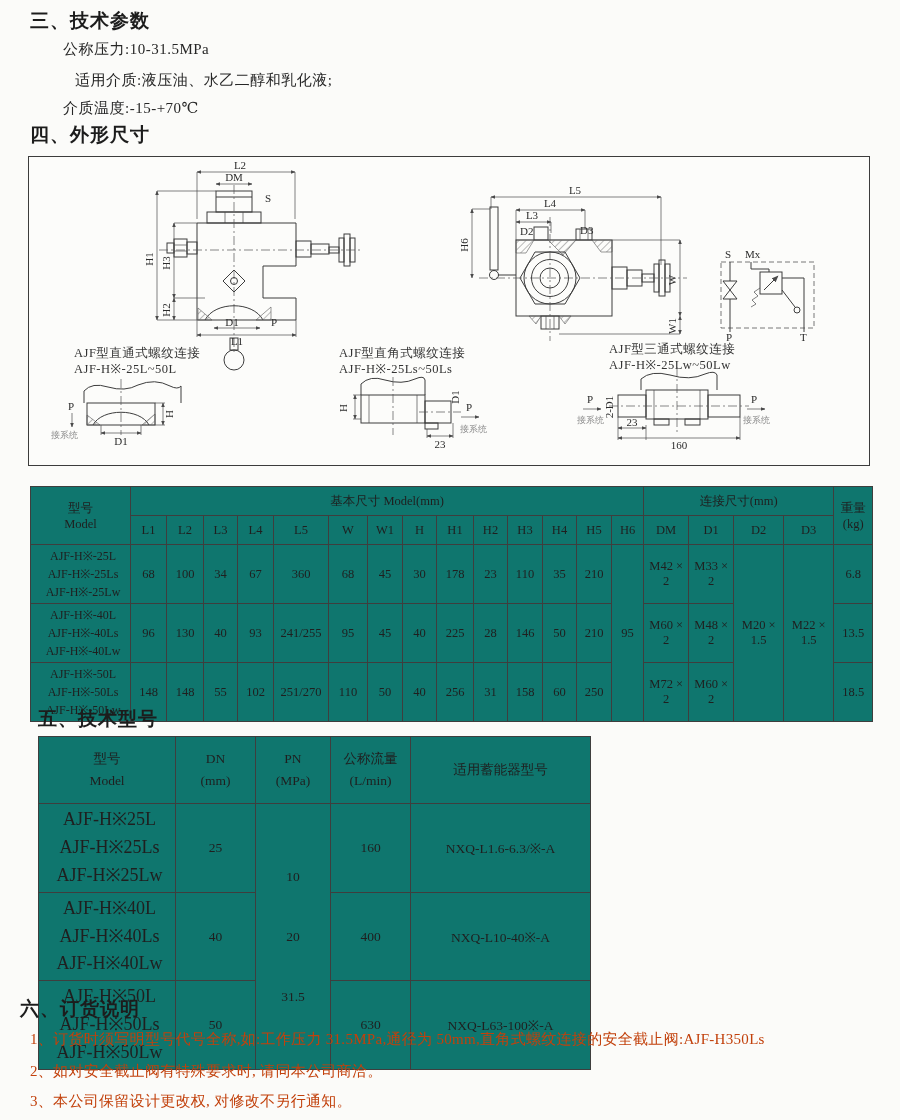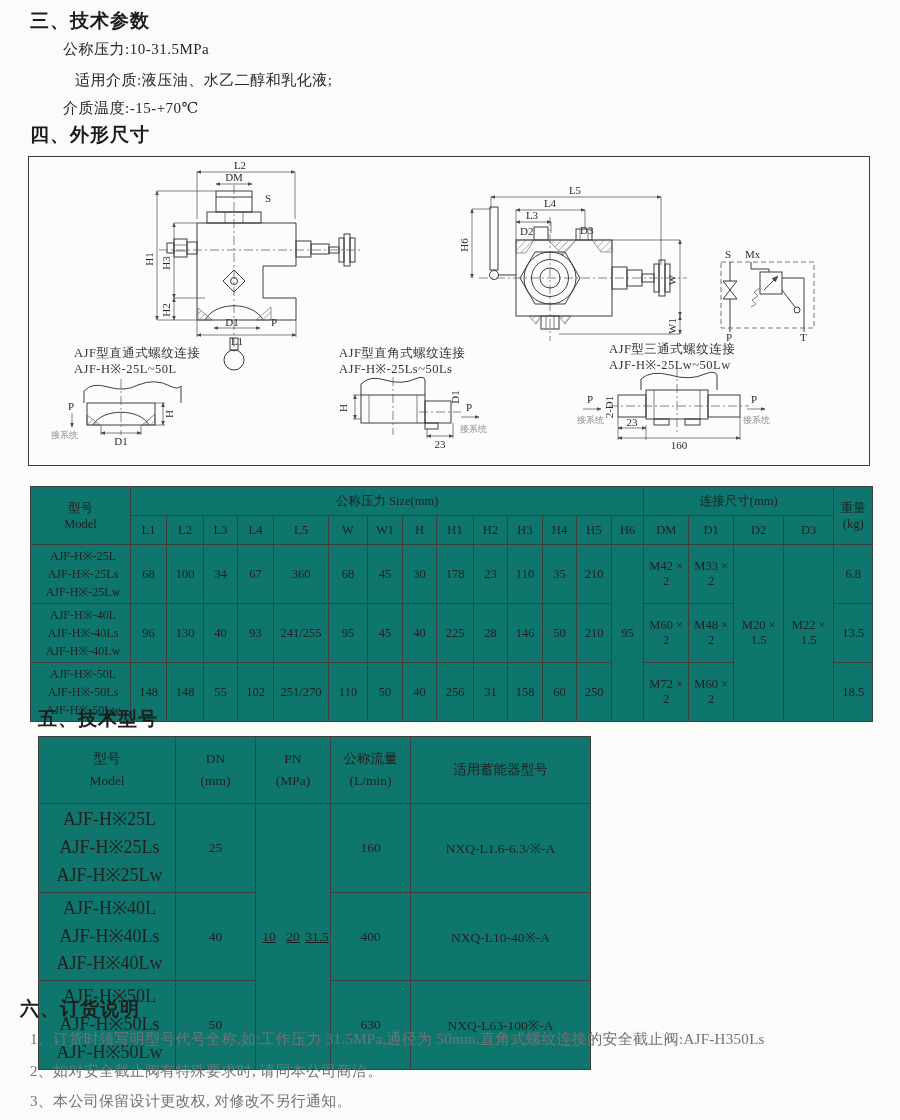--- a/index.html
+++ b/index.html
@@ -7,21 +7,21 @@
     width:900px;height:1120px;position:relative;
     background:#fbfbf9;color:#222;
     font-family:"Liberation Serif","DejaVu Serif",serif;
   }
   .abs{position:absolute;}
   .sec-title{
     font-family:"Liberation Sans","DejaVu Sans",sans-serif;
     font-weight:bold;font-size:19px;color:#1c1c1c;letter-spacing:1px;
   }
   .spec-line{font-size:15px;color:#262626;letter-spacing:.5px;}
-  .order-line{font-size:15px;color:#737373;letter-spacing:.3px;}
+  .order-line{font-size:15px;color:#c2410c;letter-spacing:.3px;}
   
   #fig-box{
     left:28px;top:156px;width:842px;height:310px;
     border:1.5px solid #3c3c3c;background:#fcfcfa;box-sizing:border-box;
   }
   svg text{font-family:"Liberation Serif","DejaVu Serif",serif;fill:#2b2b2b;}
   .ln{stroke:#3d3d3d;stroke-width:1;fill:none;}
   .thin{stroke:#4a4a4a;stroke-width:.7;fill:none;}
   .cl{stroke:#555;stroke-width:.7;fill:none;stroke-dasharray:9 3 2 3;}
   .dash{stroke:#555;stroke-width:.8;fill:none;stroke-dasharray:5 3;}
@@ -39,21 +39,21 @@
   #table1{border:1.5px solid #3a3a3a;font-size:12.5px;}
   #table2{border:1.5px solid #3a3a3a;font-size:13.5px;}
   #table1 th{font-size:12.5px;}
   .model-cell{font-size:12px;line-height:1.5;padding-left:6px;}
   #table1 tr.hdr1 th{height:24px;}
   #table1 tr.hdr2 th{height:24px;}
   #table1 tr.data td{height:50px;}
   #table2 tr.hdr th{height:62px;font-size:13.5px;line-height:1.6;}
   #table2 tr.data td{height:59px;}
   #table2 .model-cell{font-size:18px;line-height:1.55;}
-  .pn-stack{display:flex;flex-direction:row;justify-content:space-around;height:180px;text-decoration:underline;}
+  .pn-stack{display:flex;flex-direction:column;justify-content:space-around;height:180px;}
   .pn-stack div{flex:1;display:flex;align-items:center;justify-content:center;}
 </style>
 </head>
 <body>
 
 <div class="abs sec-title" style="left:30px;top:8px;">三、技术参数</div>
 <div class="abs spec-line" style="left:63px;top:40px;">公称压力:10-31.5MPa</div>
 <div class="abs spec-line" style="left:63px;top:71px;margin-left:12px;">适用介质:液压油、水乙二醇和乳化液;</div>
 <div class="abs spec-line" style="left:63px;top:99px;">介质温度:-15-+70℃</div>
 
@@ -316,21 +316,21 @@
       <col style="width:50px">
       <col style="width:50px">
       <col style="width:39px">
   </colgroup>
   <tbody>
       <tr class="hdr1">
     <th rowspan="2">
       <div>型号</div>
           <div>Model</div>
     </th>
-    <th colspan="14">公称压力 Size(mm)</th>
+    <th colspan="14">基本尺寸 Model(mm)</th>
     <th colspan="4">连接尺寸(mm)</th>
     <th rowspan="2">
       <div>重量</div>
           <div>(kg)</div>
     </th>
   </tr>
   <tr class="hdr2">
     <th>L1</th>
     <th>L2</th>
     <th>L3</th>

